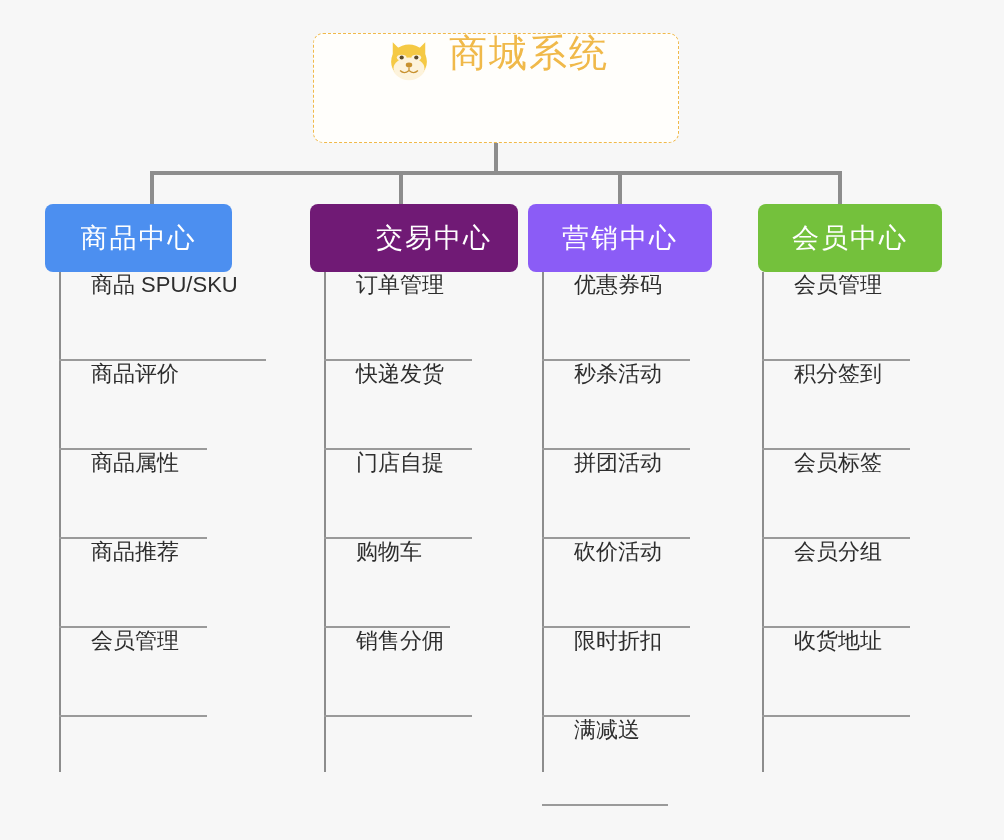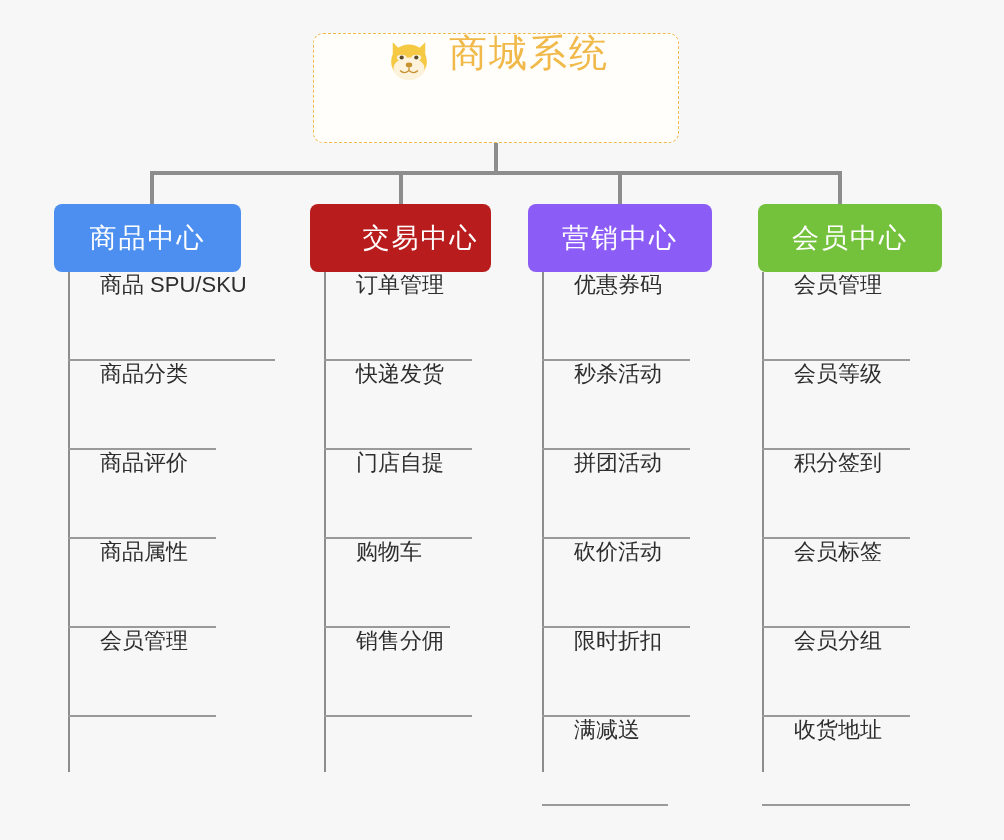--- a/index.html
+++ b/index.html
@@ -103,24 +103,24 @@
     display: inline-block;
     border-bottom: 2px solid #9a9a9a;
     padding: 0 28px 8px 32px;
     font-size: 22px;
     color: #2e2e2e;
     white-space: nowrap;
     line-height: 1.15;
   }
 
   
-  .b1 { left: 54px; }
+  .b1 { left: 45px; }
   .b1 .branch-header { width: 187px; background: #4c8ff0; }
   .b2 { left: 310px; }
-  .b2 .branch-header { width: 181px; background: #b91c1c; padding-left: 40px; }
+  .b2 .branch-header { width: 208px; background: #701a75; padding-left: 40px; }
   .b3 { left: 528px; }
   .b3 .branch-header { width: 184px; background: #8b5cf6; }
   .b4 { left: 748px; }
   .b4 .branch-header { width: 184px; background: #74c13c; margin-left: 10px; }
 </style>
 </head>
 <body>
 
 <div id="canvas">
 
@@ -153,27 +153,27 @@
   <div class="conn conn-v" style="left:838px; top:171px; height:35px;"></div>
 
   <div class="branch b1">
     <div class="branch-header">商品中心</div>
     <div class="spine" style="height:500px;"></div>
     <div class="leaves">
       <div class="leaf">
         <span class="leaf-inner">商品 SPU/SKU</span>
       </div>
       <div class="leaf">
-        <span class="leaf-inner">商品分类</span>
-      </div>
-      <div class="leaf">
         <span class="leaf-inner">商品评价</span>
       </div>
       <div class="leaf">
         <span class="leaf-inner">商品属性</span>
+      </div>
+      <div class="leaf">
+        <span class="leaf-inner">商品推荐</span>
       </div>
       <div class="leaf">
         <span class="leaf-inner">会员管理</span>
       </div>
     </div>
   </div>
 
   <div class="branch b2">
     <div class="branch-header">交易中心</div>
     <div class="spine" style="height:500px;"></div>
@@ -222,23 +222,20 @@
   </div>
 
   <div class="branch b4">
     <div class="branch-header">会员中心</div>
     <div class="spine" style="height:500px;"></div>
     <div class="leaves">
       <div class="leaf">
         <span class="leaf-inner">会员管理</span>
       </div>
       <div class="leaf">
-        <span class="leaf-inner">会员等级</span>
-      </div>
-      <div class="leaf">
         <span class="leaf-inner">积分签到</span>
       </div>
       <div class="leaf">
         <span class="leaf-inner">会员标签</span>
       </div>
       <div class="leaf">
         <span class="leaf-inner">会员分组</span>
       </div>
       <div class="leaf">
         <span class="leaf-inner">收货地址</span>

